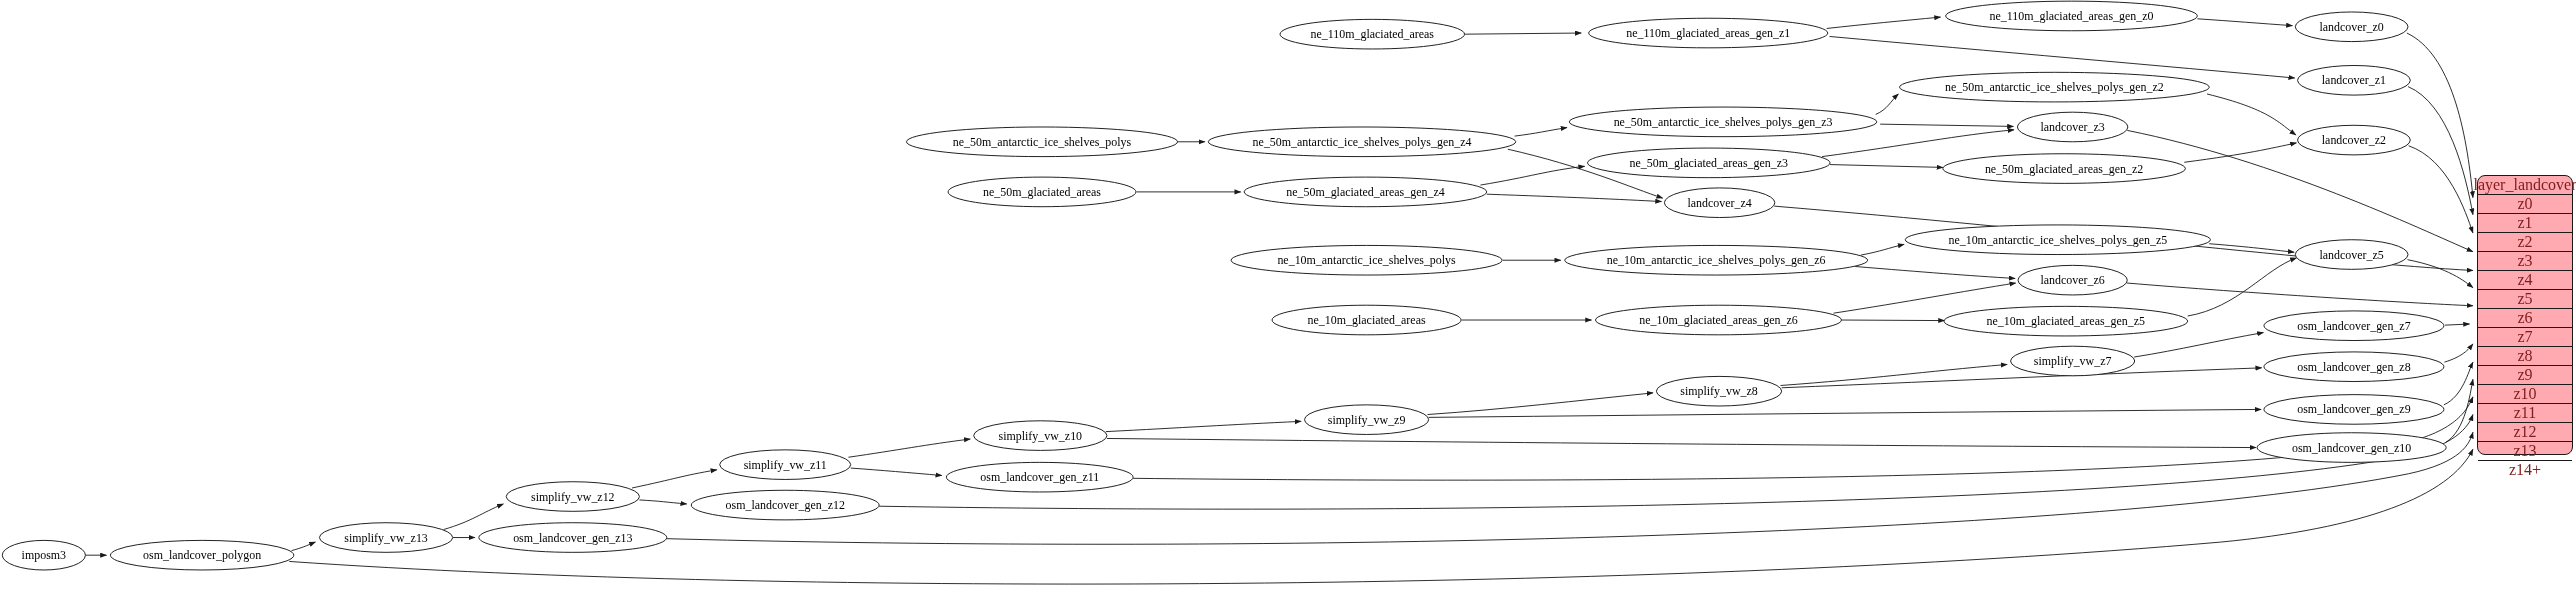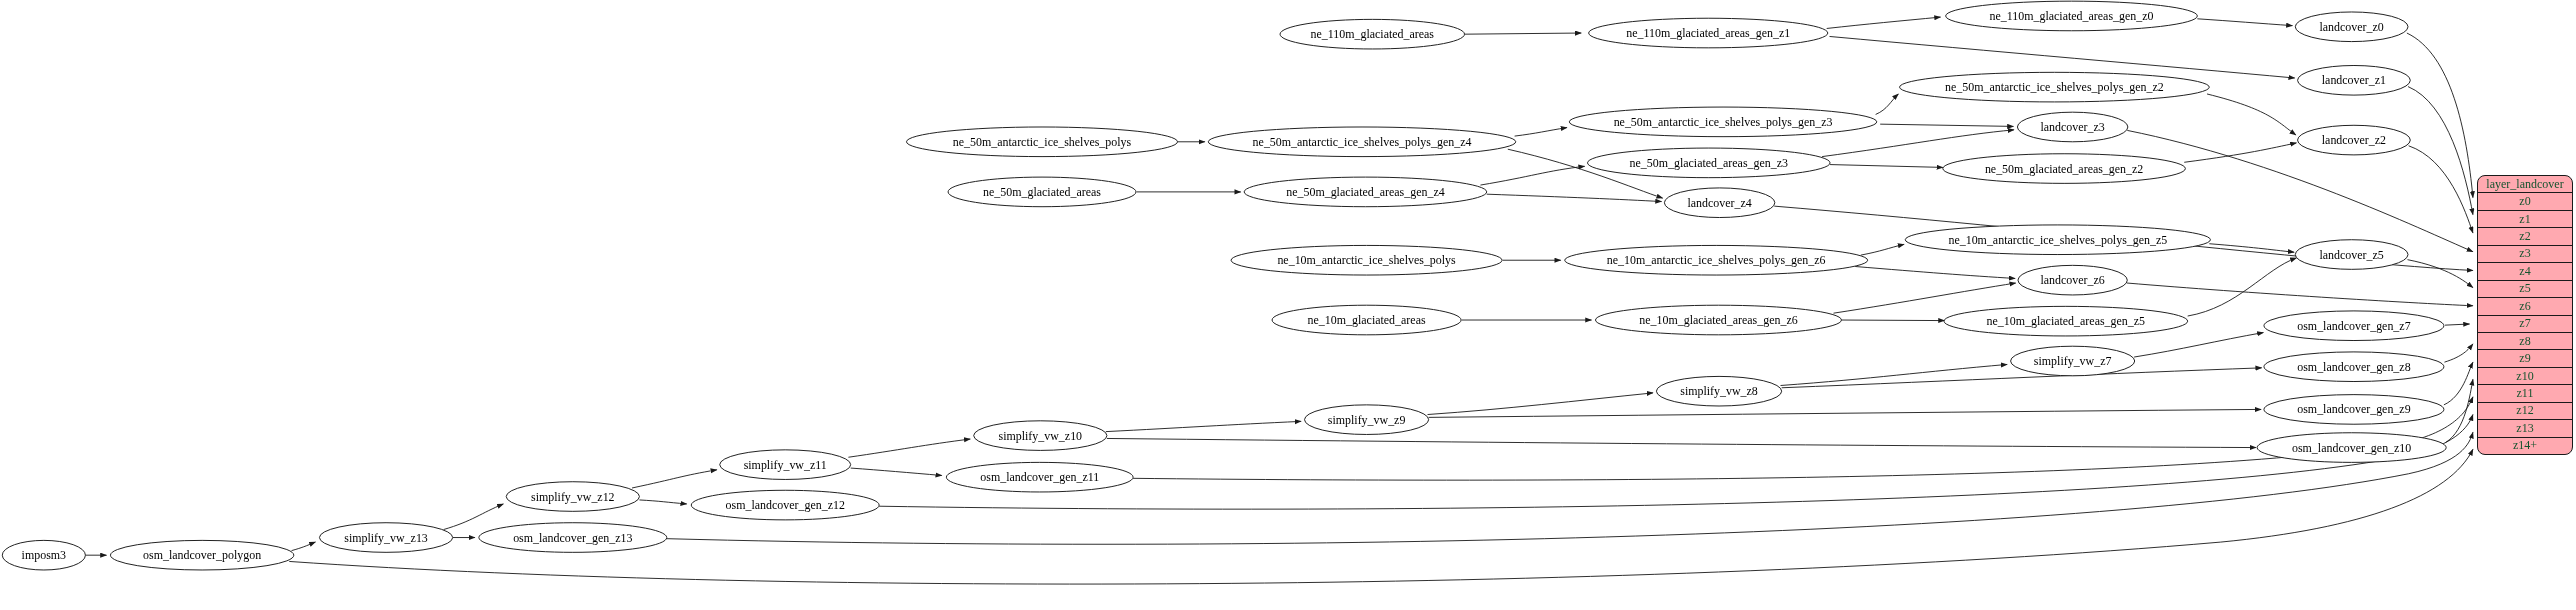--- a/index.html
+++ b/index.html
@@ -10,21 +10,21 @@
   .edge{fill:none;stroke:#1a1a1a;stroke-width:1.6px;}
   .node-ellipse{fill:#ffffff;stroke:#1a1a1a;stroke-width:1.7px;}
   
   #layer-table{
     position:absolute;left:2477px;top:175px;width:96px;height:280px;
     background:#ffa9b0;border:1.1px solid #1a1a1a;border-radius:8px;
     display:flex;flex-direction:column;box-sizing:border-box;
   }
   #layer-table .trow{
     flex:1;display:flex;align-items:center;justify-content:center;
-    font-size:12px;color:#14532d;border-top:0.9px solid #1a1a1a;
+    font-size:16px;color:#7f1d1d;border-top:0.9px solid #1a1a1a;
   }
   #layer-table .trow.header{border-top:none;}
 </style>
 </head>
 <body>
 
 <div id="canvas">
 <svg width="2576" height="611" viewBox="0 0 4524 1073">
   <defs>
     <marker id="arw" markerUnits="userSpaceOnUse" markerWidth="14" markerHeight="12" refX="11" refY="4.5" orient="auto">

